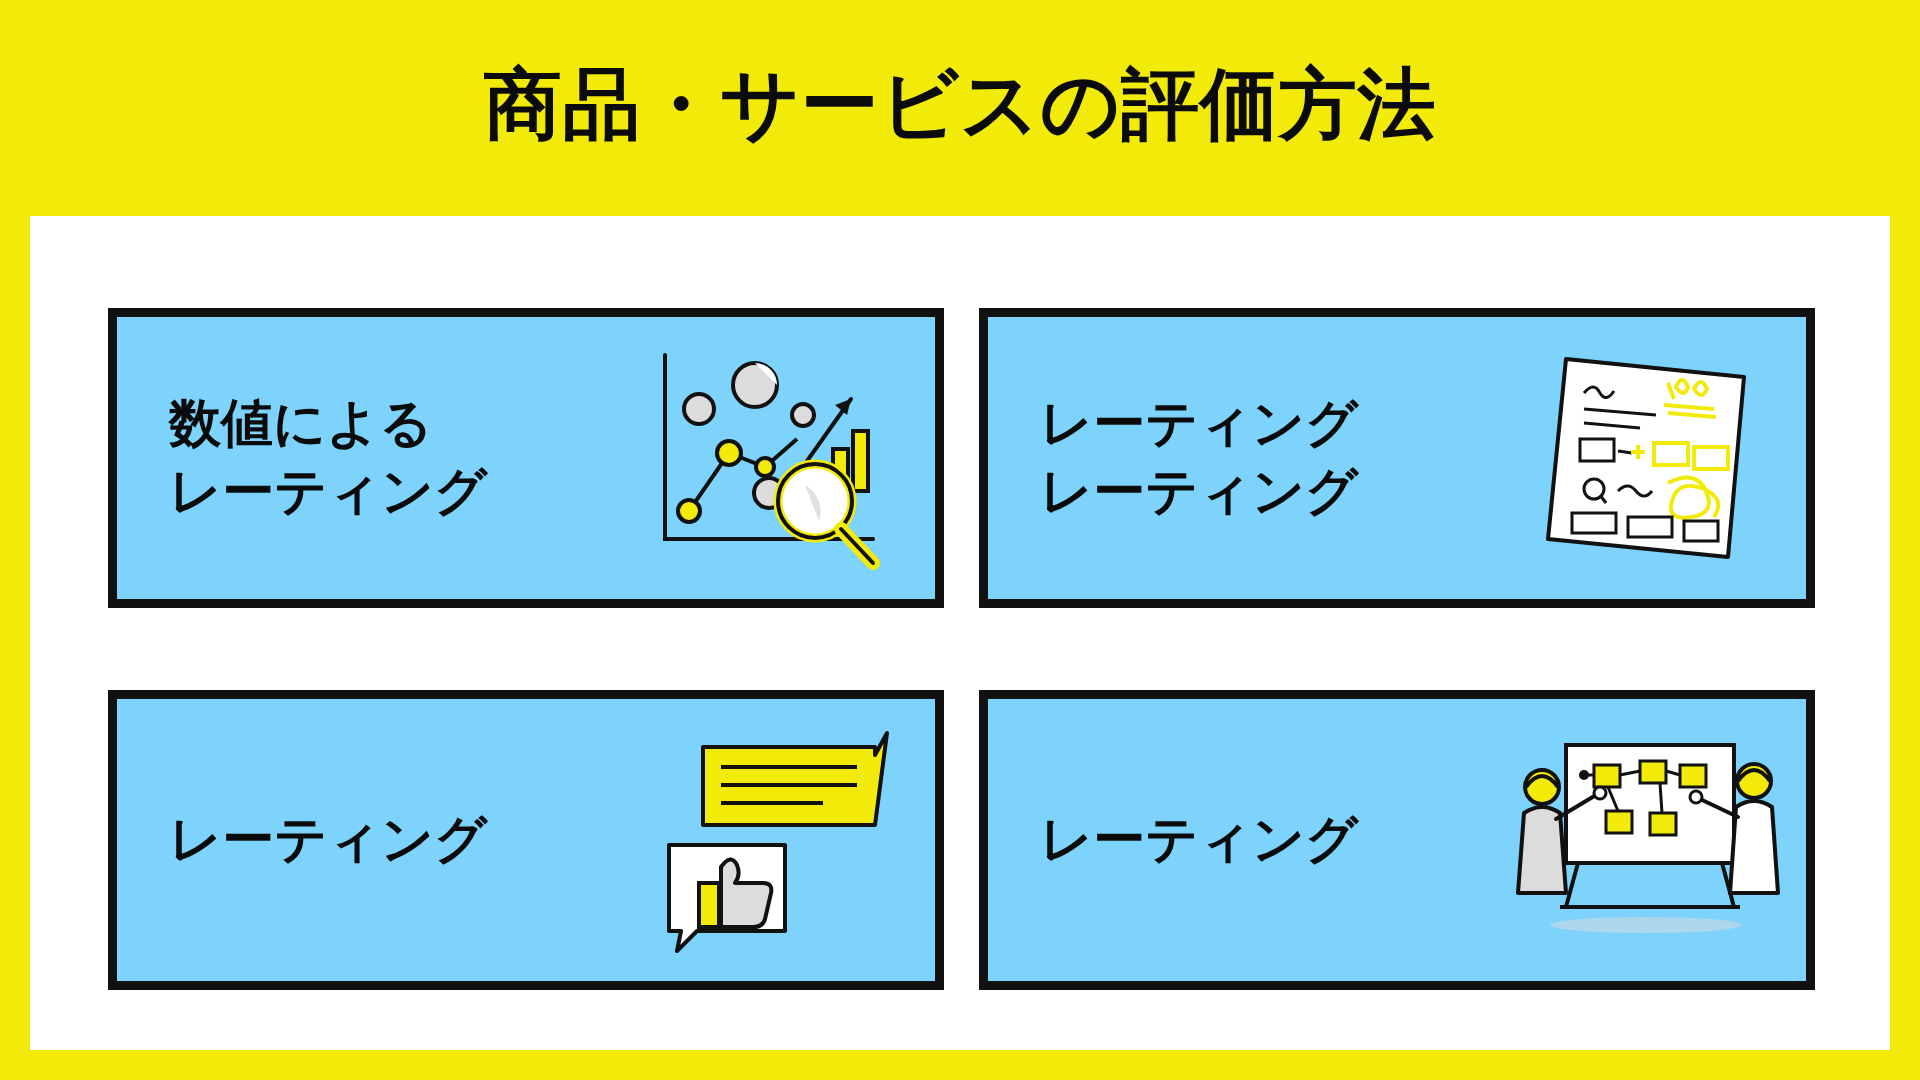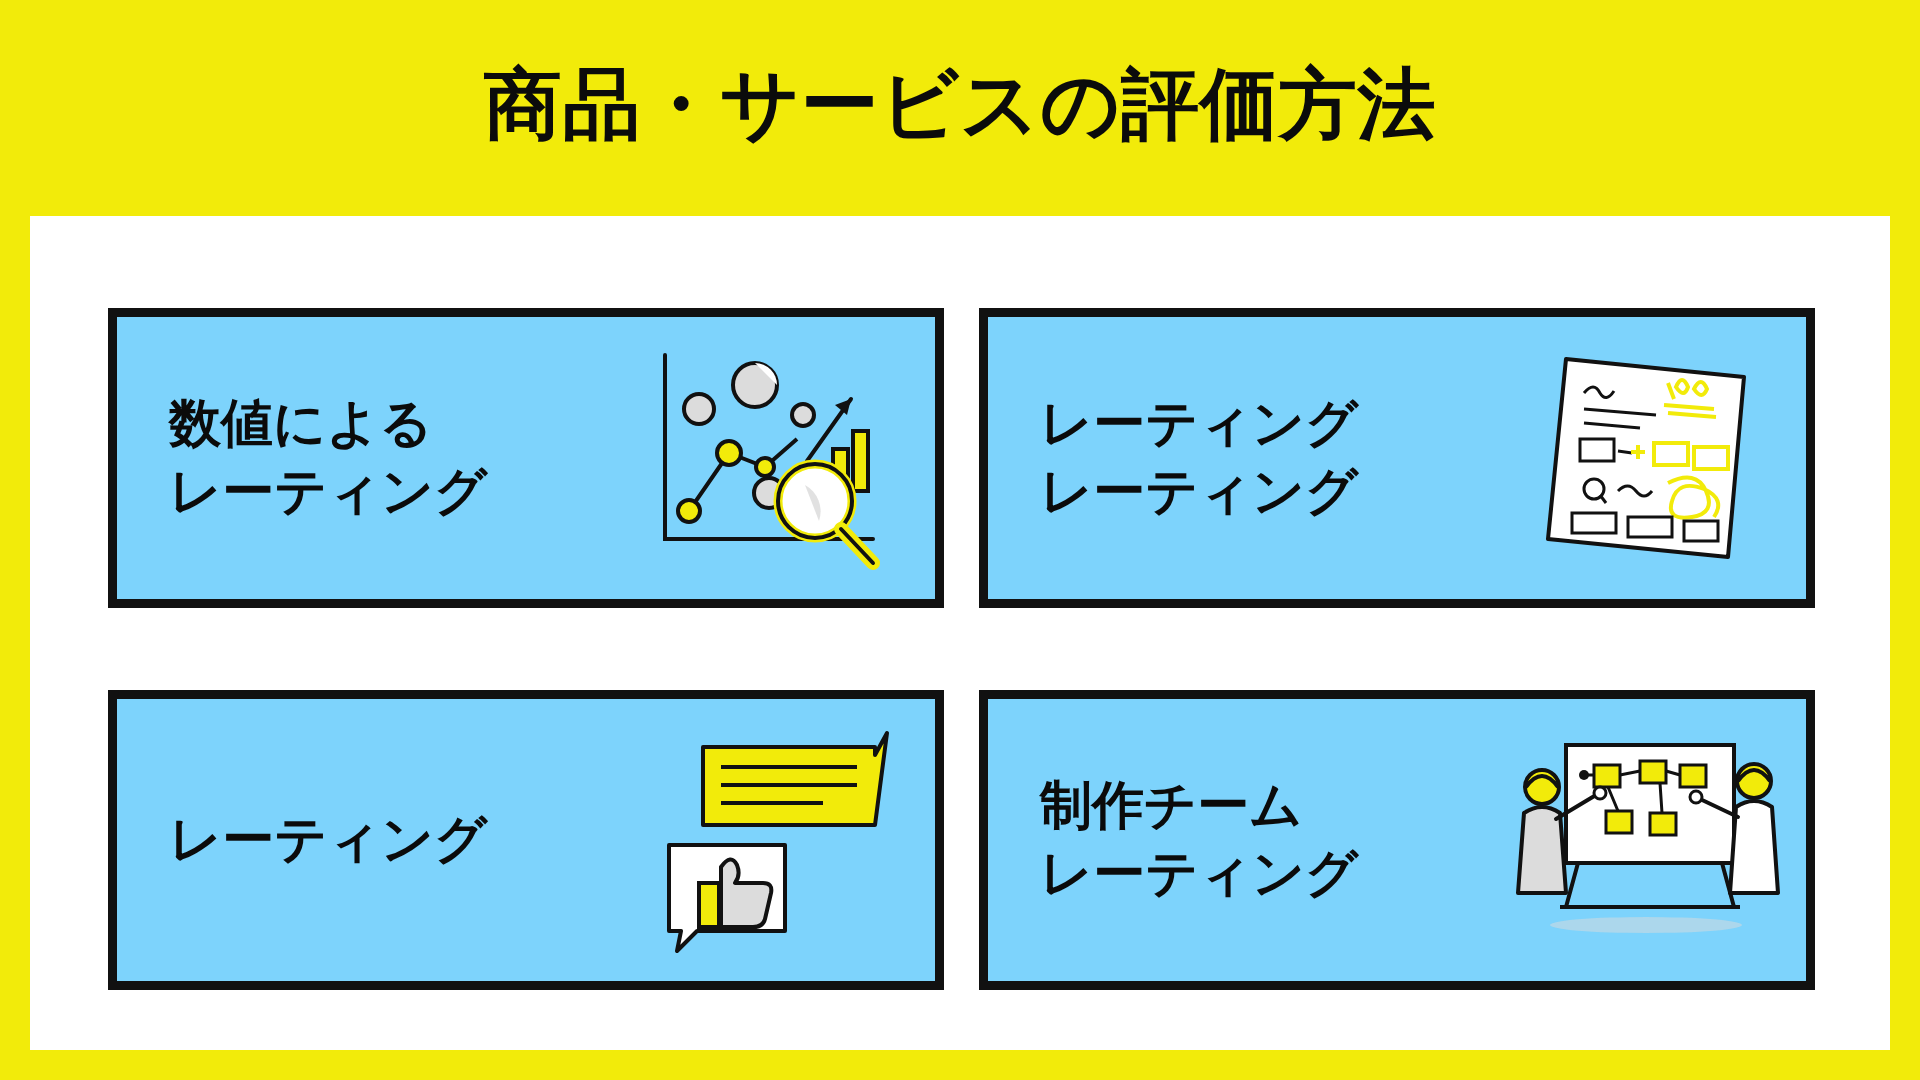--- a/index.html
+++ b/index.html
@@ -180,21 +180,20 @@
             <path d="M32 120 L148 120 L148 206 L60 206 L40 226 L44 206 L32 206 Z" fill="#FFFFFF" stroke="#111" stroke-width="4" stroke-linejoin="round"></path>
 
             <path d="M84 142 q10 -14 16 -2 q4 10 -2 18 l28 0 q10 0 8 10 l-6 26 q-2 8 -12 8 l-32 0 Z" fill="#DCDCDC" stroke="#111" stroke-width="4" stroke-linejoin="round"></path>
             <rect x="62" y="158" width="20" height="44" fill="#F2EB0A" stroke="#111" stroke-width="4"></rect>
           </svg>
         </div>
       </div>
 
       <div class="card">
         <div class="card-text">
-          <div class="card-line">制作チーム</div>
           <div class="card-line">レーティング</div>
         </div>
         <div class="card-art">
           <svg viewBox="0 0 280 230" xmlns="http://www.w3.org/2000/svg">
 
             <rect x="58" y="20" width="168" height="118" fill="#FFFFFF" stroke="#111" stroke-width="4"></rect>
             <rect x="62" y="24" width="160" height="110" fill="#FFFFFF"></rect>
 
             <rect x="86" y="40" width="26" height="22" fill="#F2EB0A" stroke="#111" stroke-width="3"></rect>
             <rect x="132" y="36" width="26" height="22" fill="#F2EB0A" stroke="#111" stroke-width="3"></rect>

